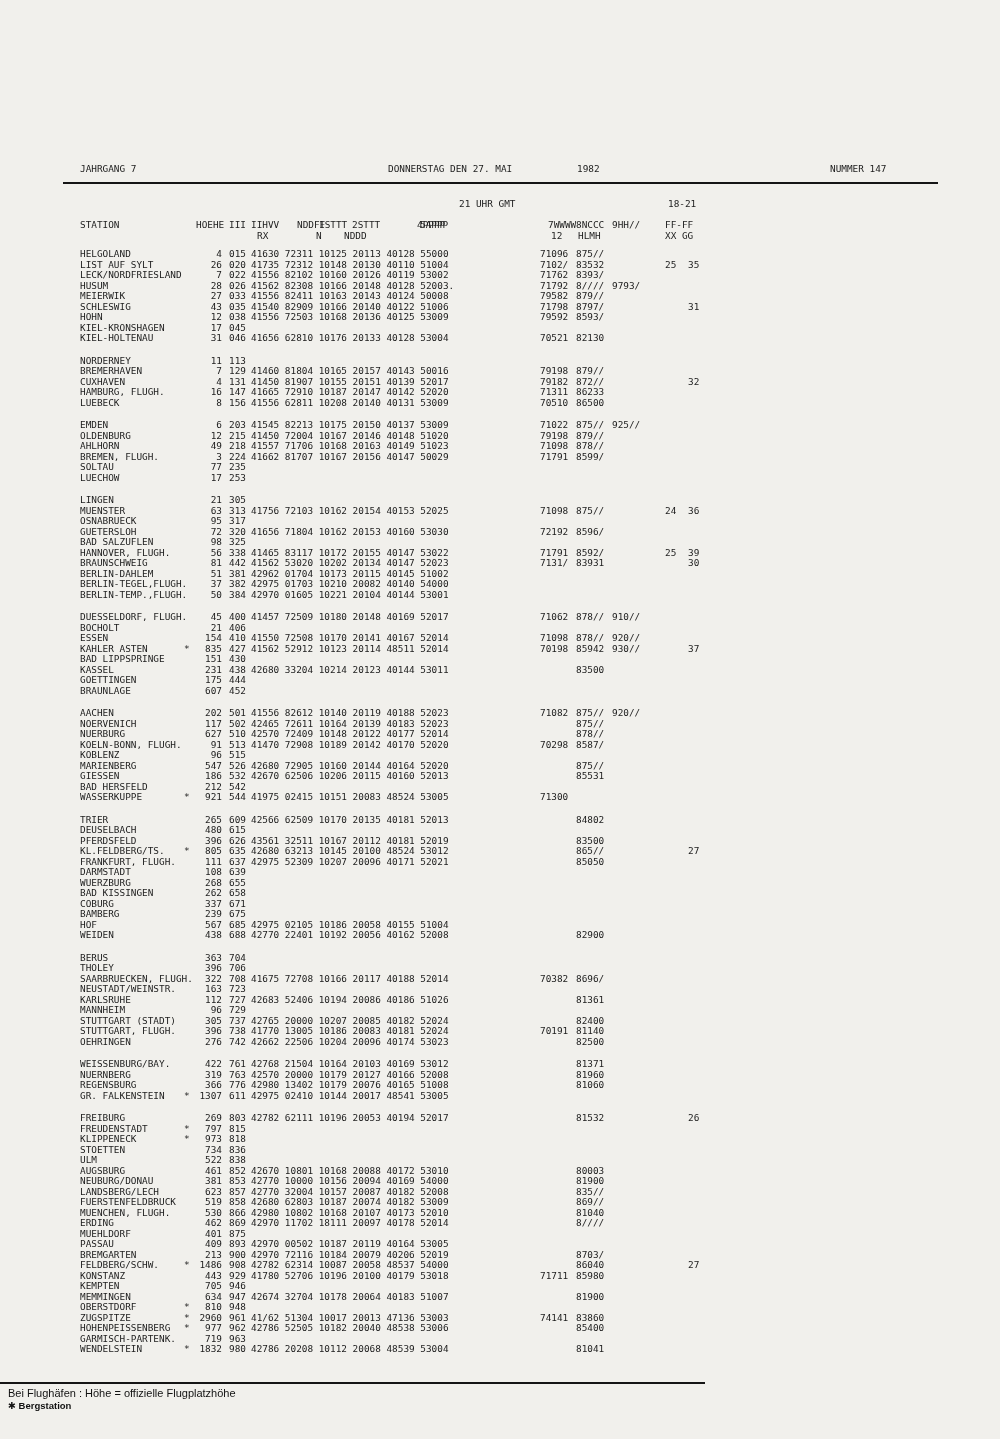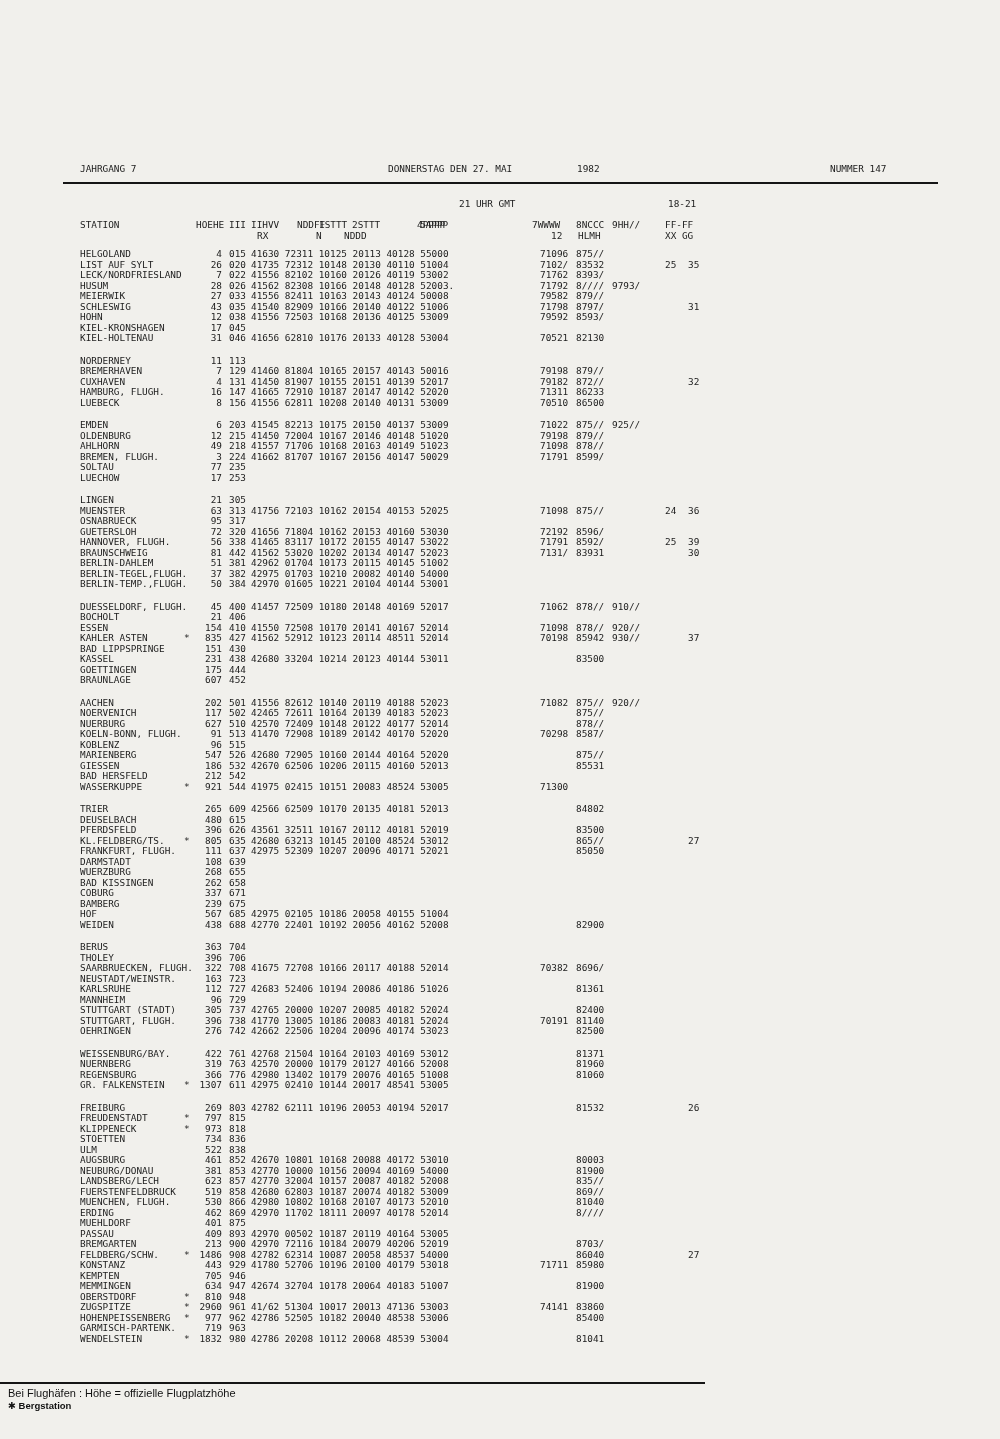--- a/index.html
+++ b/index.html
@@ -21,21 +21,21 @@
   .rule-bottom{left:0;top:1382px;width:705px;}
   
   .s-time{left:459px;top:199px;}
   .s-range{left:668px;top:199px;}
   
   .r1{top:220px;}
   .r2{top:231px;}
   .x-station{left:80px;} .x-hoehe{left:196px;} .x-iii{left:229px;}
   .x-g1{left:251px;} .x-g2{left:297px;} .x-g3{left:319px;} .x-g4{left:352px;}
   .x-g5{left:386px;margin-left:31px;} .x-g6{left:420px;}
-  .x-w7{left:532px;text-align:right;} .x-w8{left:576px;} .x-w9{left:612px;} .x-ff{left:665px;}
+  .x-w7{left:548px;text-align:right;} .x-w8{left:576px;} .x-w9{left:612px;} .x-ff{left:665px;}
   .x-rx{left:257px;} .x-n{left:316px;} .x-nddd{left:344px;}
   .x-12{left:551px;} .x-hlmh{left:578px;} .x-xxgg{left:665px;}
   
   #station-groups{position:absolute;top:249px;left:0;width:919px;}
   .group + .group{margin-top:12px;}
   .row{position:relative;height:10.5px;}
   .row span{position:absolute;top:0;white-space:pre;}
   .c-name{left:80px;}
   .c-mark{left:184px;}
   .c-h{left:186px;width:36px;text-align:right;}
@@ -276,20 +276,25 @@
       </div>
       <div class="row">
         <span class="c-name">GUETERSLOH</span>
         <span class="c-h">72</span>
         <span class="c-n">320</span>
         <span class="c-main">41656 71804 10162 20153 40160 53030</span>
         <span class="c-w7">72192</span>
         <span class="c-w8">8596/</span>
       </div>
       <div class="row">
+        <span class="c-name">BAD SALZUFLEN</span>
+        <span class="c-h">98</span>
+        <span class="c-n">325</span>
+      </div>
+      <div class="row">
         <span class="c-name">HANNOVER, FLUGH.</span>
         <span class="c-h">56</span>
         <span class="c-n">338</span>
         <span class="c-main">41465 83117 10172 20155 40147 53022</span>
         <span class="c-w7">71791</span>
         <span class="c-w8">8592/</span>
         <span class="c-f1">25</span>
         <span class="c-f2">39</span>
       </div>
       <div class="row">

